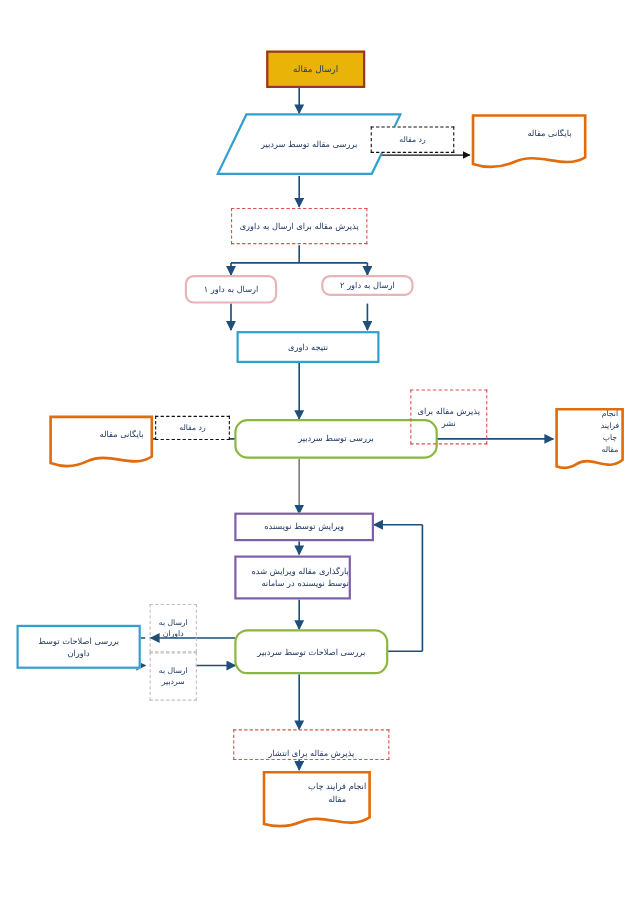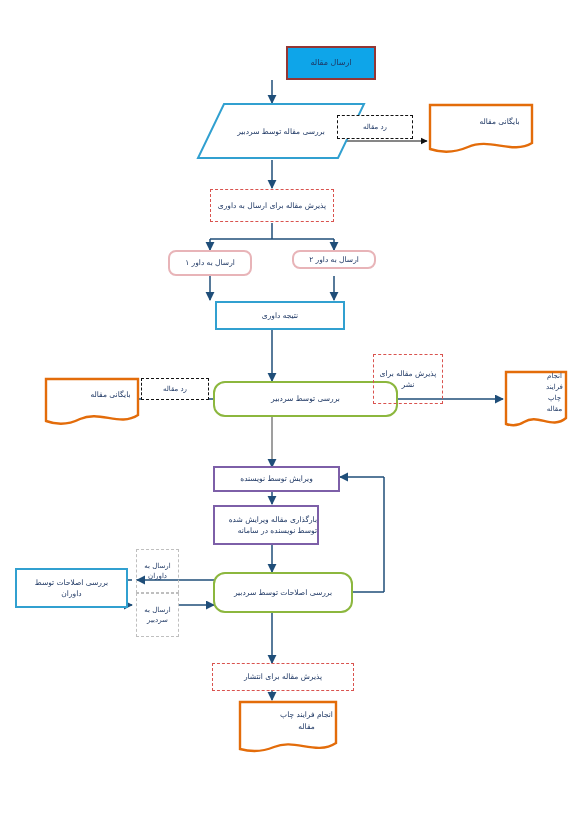--- a/index.html
+++ b/index.html
@@ -7,21 +7,21 @@
     font-family:"DejaVu Sans","Liberation Sans",sans-serif;
     width:568px;height:819px;overflow:hidden;
   }
   #canvas{position:relative;width:568px;height:819px;background:#fff;}
   .node{position:absolute;box-sizing:border-box;display:flex;align-items:center;
         justify-content:center;text-align:center;direction:rtl;
         color:#1F3864;line-height:1.5;}
   .node span{display:block;width:100%;}
 
   
-  .box-red{border:2px solid #943634;background:#0ea5e9;font-size:8px;margin-left:44px;}
+  .box-red{border:2px solid #943634;background:#eab308;font-size:8px;}
   .box-pink{border:2px solid #E8B4B8;background:#fff;border-radius:8px;font-size:7.5px;}
   .box-cyan{border:2px solid #31A0D0;background:#fff;font-size:7.5px;}
   .box-green{border:2.5px solid #8CB73E;background:#fff;border-radius:12px;font-size:7.5px;}
   .box-purple{border:2.5px solid #7D5FA8;background:#fff;font-size:7.5px;}
   .dash-red{border:1.5px dashed #D9534F;background:transparent;font-size:7.5px;color:#1F3864;}
   .dash-black{border:1.3px dashed #111;background:#fff;font-size:7px;}
   .dash-gray{border:1.2px dashed #BFBFBF;background:transparent;font-size:7px;}
 
   
   .parallelogram{position:absolute;}
@@ -190,21 +190,21 @@
 
   <div class="node box-cyan" style="left:15px;top:568px;width:113px;height:40px;flex-direction:column;">
     <span>بررسی اصلاحات توسط</span>
     <span>داوران</span>
   </div>
 
   <div class="node box-green" style="left:213px;top:572px;width:140px;height:41px;justify-content:center;">
     <span>بررسی اصلاحات توسط سردبیر</span>
   </div>
 
-  <div class="node dash-red" style="left:212px;top:663px;width:142px;height:28px;">
+  <div class="node dash-red" style="left:212px;top:663px;width:142px;height:28px;align-items:flex-end;">
     <span>پذیرش مقاله برای انتشار</span>
   </div>
 
   <div class="docshape" style="left:238px;top:700px;width:100px;height:56px;">
     <svg width="100" height="56">
       <path d="M2,2 L98,2 L98,43 C78,56 57,38 36,47 C24,52 13,52 2,49 Z" fill="#ffffff" stroke="#E36C0A" stroke-width="2.4"></path>
     </svg>
     <div class="dlabel" style="height:42px;flex-direction:column;">
       <span>انجام فرایند چاپ</span>
       <span>مقاله</span>

